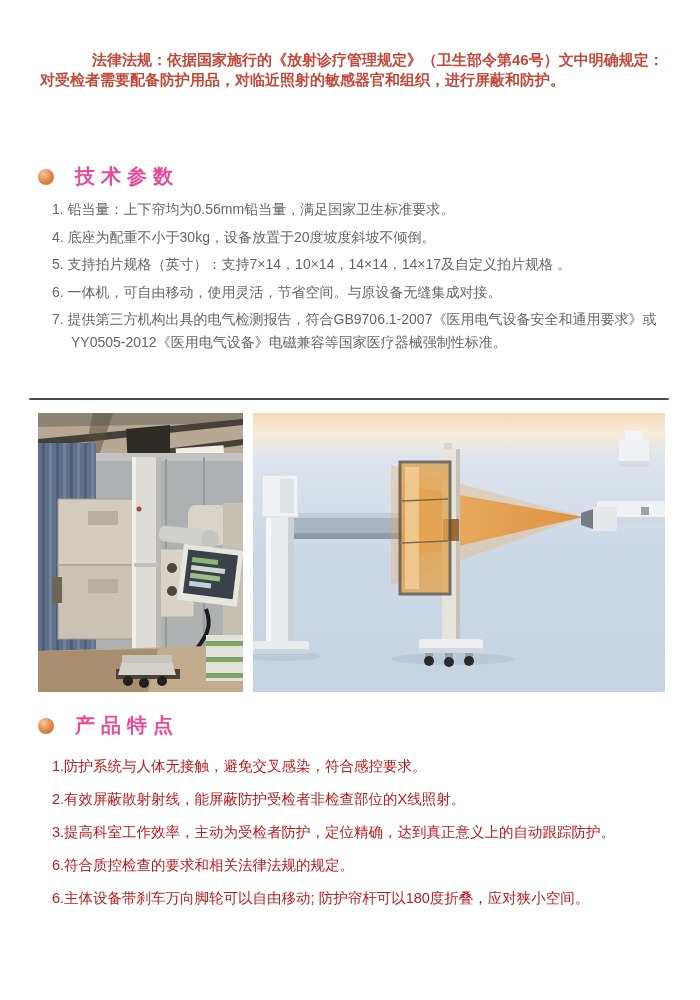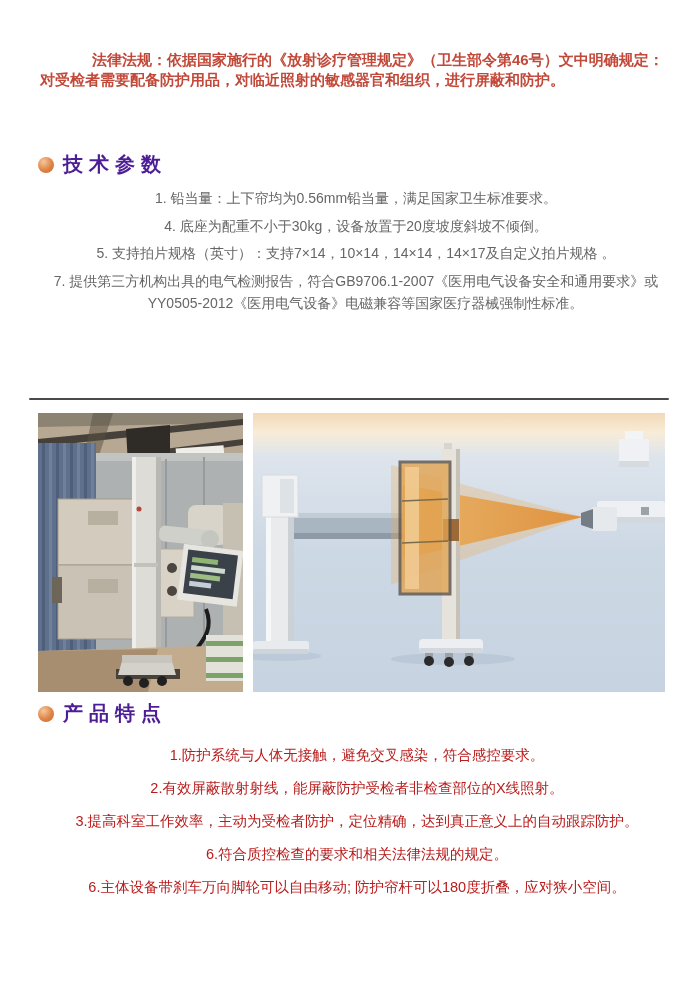--- a/index.html
+++ b/index.html
@@ -16,24 +16,24 @@
   }
 
   .section-header{position:absolute;display:flex;align-items:center;gap:9px;}
   .section-header.tech{left:38px;top:151px;}
   .section-header.features{left:38px;top:700px;}
   .bullet{
     width:16px;height:16px;border-radius:50%;flex:0 0 16px;
     background:radial-gradient(circle at 35% 30%, #f6c79b 0%, #de8345 55%, #c96a2e 100%);
   }
   .section-title{
-    font-size:20px;font-weight:bold;color:#4c1d95;letter-spacing:6px;margin:0;
-  }
-
-  ul.doc-list{list-style:none;margin:1px;padding:0;position:absolute;text-align:center;}
+    font-size:20px;font-weight:bold;color:#ec4899;letter-spacing:6px;margin:12px;
+  }
+
+  ul.doc-list{list-style:none;margin:12px;padding:0;position:absolute;}
   .tech-list{left:40px;top:186px;width:630px;font-size:14px;color:#666666;}
   .tech-list li{line-height:22.5px;margin-bottom:5px;padding-left:19px;text-indent:-19px;}
   .features-list{left:40px;top:744px;width:632px;font-size:14.5px;color:#b91c1c;}
   .features-list li{line-height:20px;margin-bottom:13px;padding-left:16px;text-indent:-16px;}
 
   .divider{
     position:absolute;left:29px;top:398px;width:640px;height:2px;
     background:#4a4a4a;border-radius:1px;
   }
 
@@ -50,20 +50,21 @@
 
   <div class="section-header tech">
     <span class="bullet"></span>
     <h2 class="section-title">技术参数</h2>
   </div>
 
   <ul class="doc-list tech-list">
     <li>1. 铅当量：上下帘均为0.56mm铅当量，满足国家卫生标准要求。</li>
     <li>4. 底座为配重不小于30kg，设备放置于20度坡度斜坡不倾倒。</li>
     <li>5. 支持拍片规格（英寸）：支持7×14，10×14，14×14，14×17及自定义拍片规格 。</li>
+    <li>6. 一体机，可自由移动，使用灵活，节省空间。与原设备无缝集成对接。</li>
     <li>7. 提供第三方机构出具的电气检测报告，符合GB9706.1-2007《医用电气设备安全和通用要求》或YY0505-2012《医用电气设备》电磁兼容等国家医疗器械强制性标准。</li>
   </ul>
 
   <div class="divider"></div>
 
   <div class="images-row">
 
     <svg class="photo-svg" width="205" height="279" viewBox="0 0 205 279">
       <rect width="205" height="279" fill="#9aa0a2"></rect>
 

